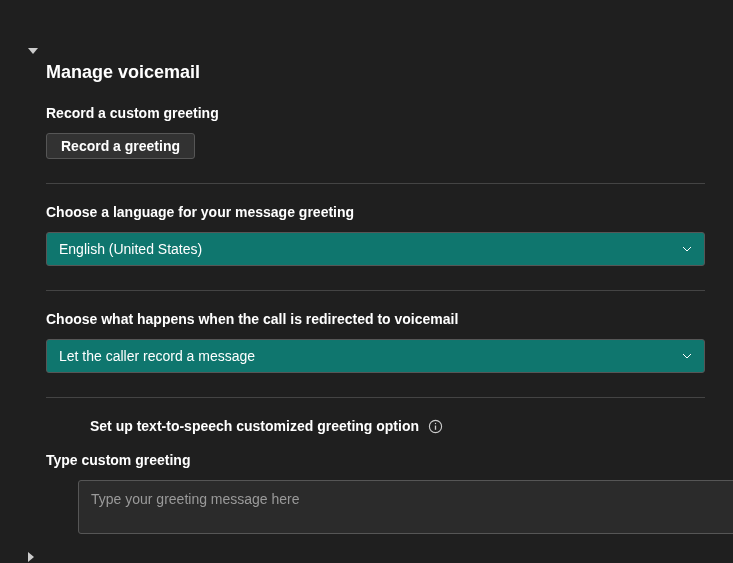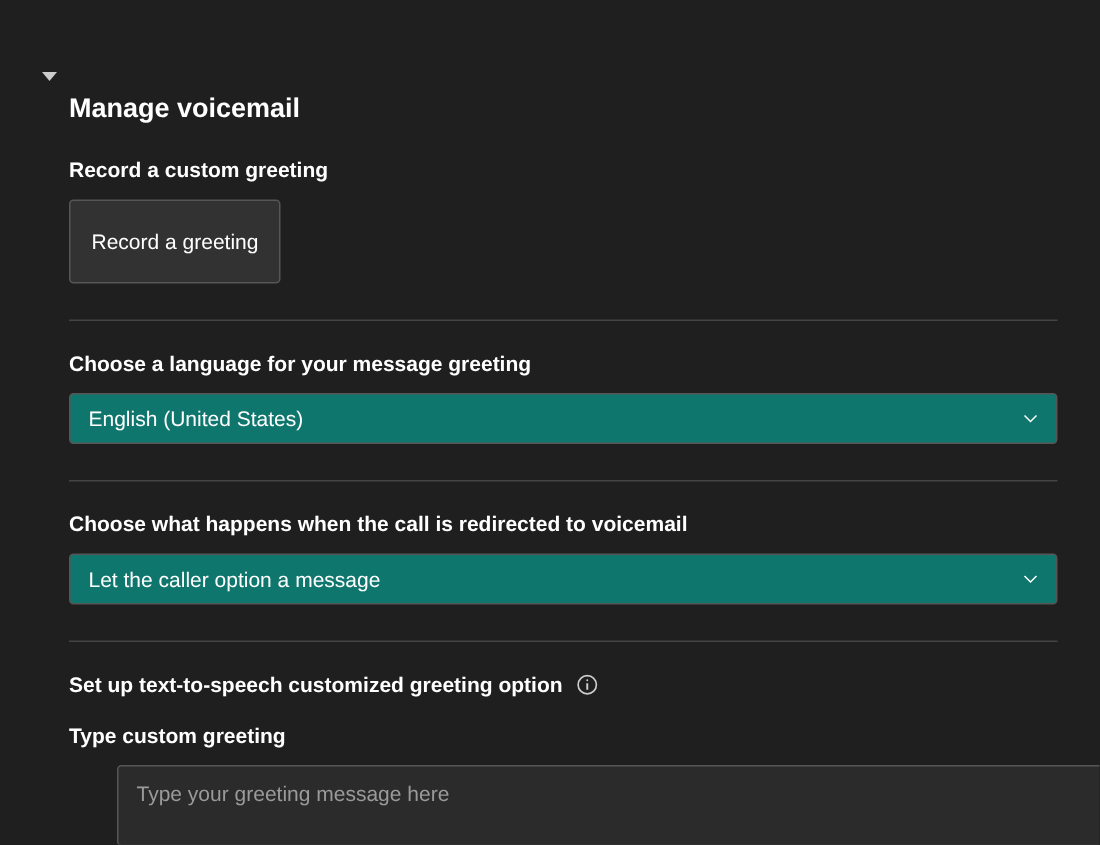--- a/index.html
+++ b/index.html
@@ -64,22 +64,22 @@
       font-size: 14px;
       font-weight: 600;
       color: #ffffff;
       margin-bottom: 12px;
     }
     .btn {
       background: #323232;
       border: 1px solid #565656;
       color: #ffffff;
       font-size: 14px;
-      font-weight: 400;
-      padding: 19px 14px;
+      font-weight: 700;
+      padding: 4px 14px;
       border-radius: 3px;
       cursor: pointer;
       font-family: inherit;
     }
     .divider {
       height: 1px;
       background: #444444;
       margin: 24px 0 20px 0;
     }
     .select-wrap {
@@ -137,20 +137,21 @@
     }
     .info-icon svg {
       width: 15px;
       height: 15px;
     }
     .block {
       margin-bottom: 0;
     }
     .tts-block .field-label {
       margin-bottom: 18px;
+      margin-left: 44px;
     }
   </style>
 </head>
 <body>
 
 <div class="section-header">
   <span class="caret"></span>
   <span class="section-title">Manage voicemail</span>
 </div>
 
@@ -173,21 +174,21 @@
           </svg>
       </span>
     </div>
   </div>
 
   <div class="divider"></div>
 
   <div class="block">
     <div class="field-label">Choose what happens when the call is redirected to voicemail</div>
     <div class="select-wrap">
-      <button class="select">Let the caller option a message</button>
+      <button class="select">Let the caller record a message</button>
       <span class="chevron">
         <svg viewBox="0 0 12 12" fill="none" stroke="#ffffff" stroke-width="1">
             <polyline points="2,4 6,8 10,4"></polyline>
           </svg>
       </span>
     </div>
   </div>
 
   <div class="divider"></div>
 

